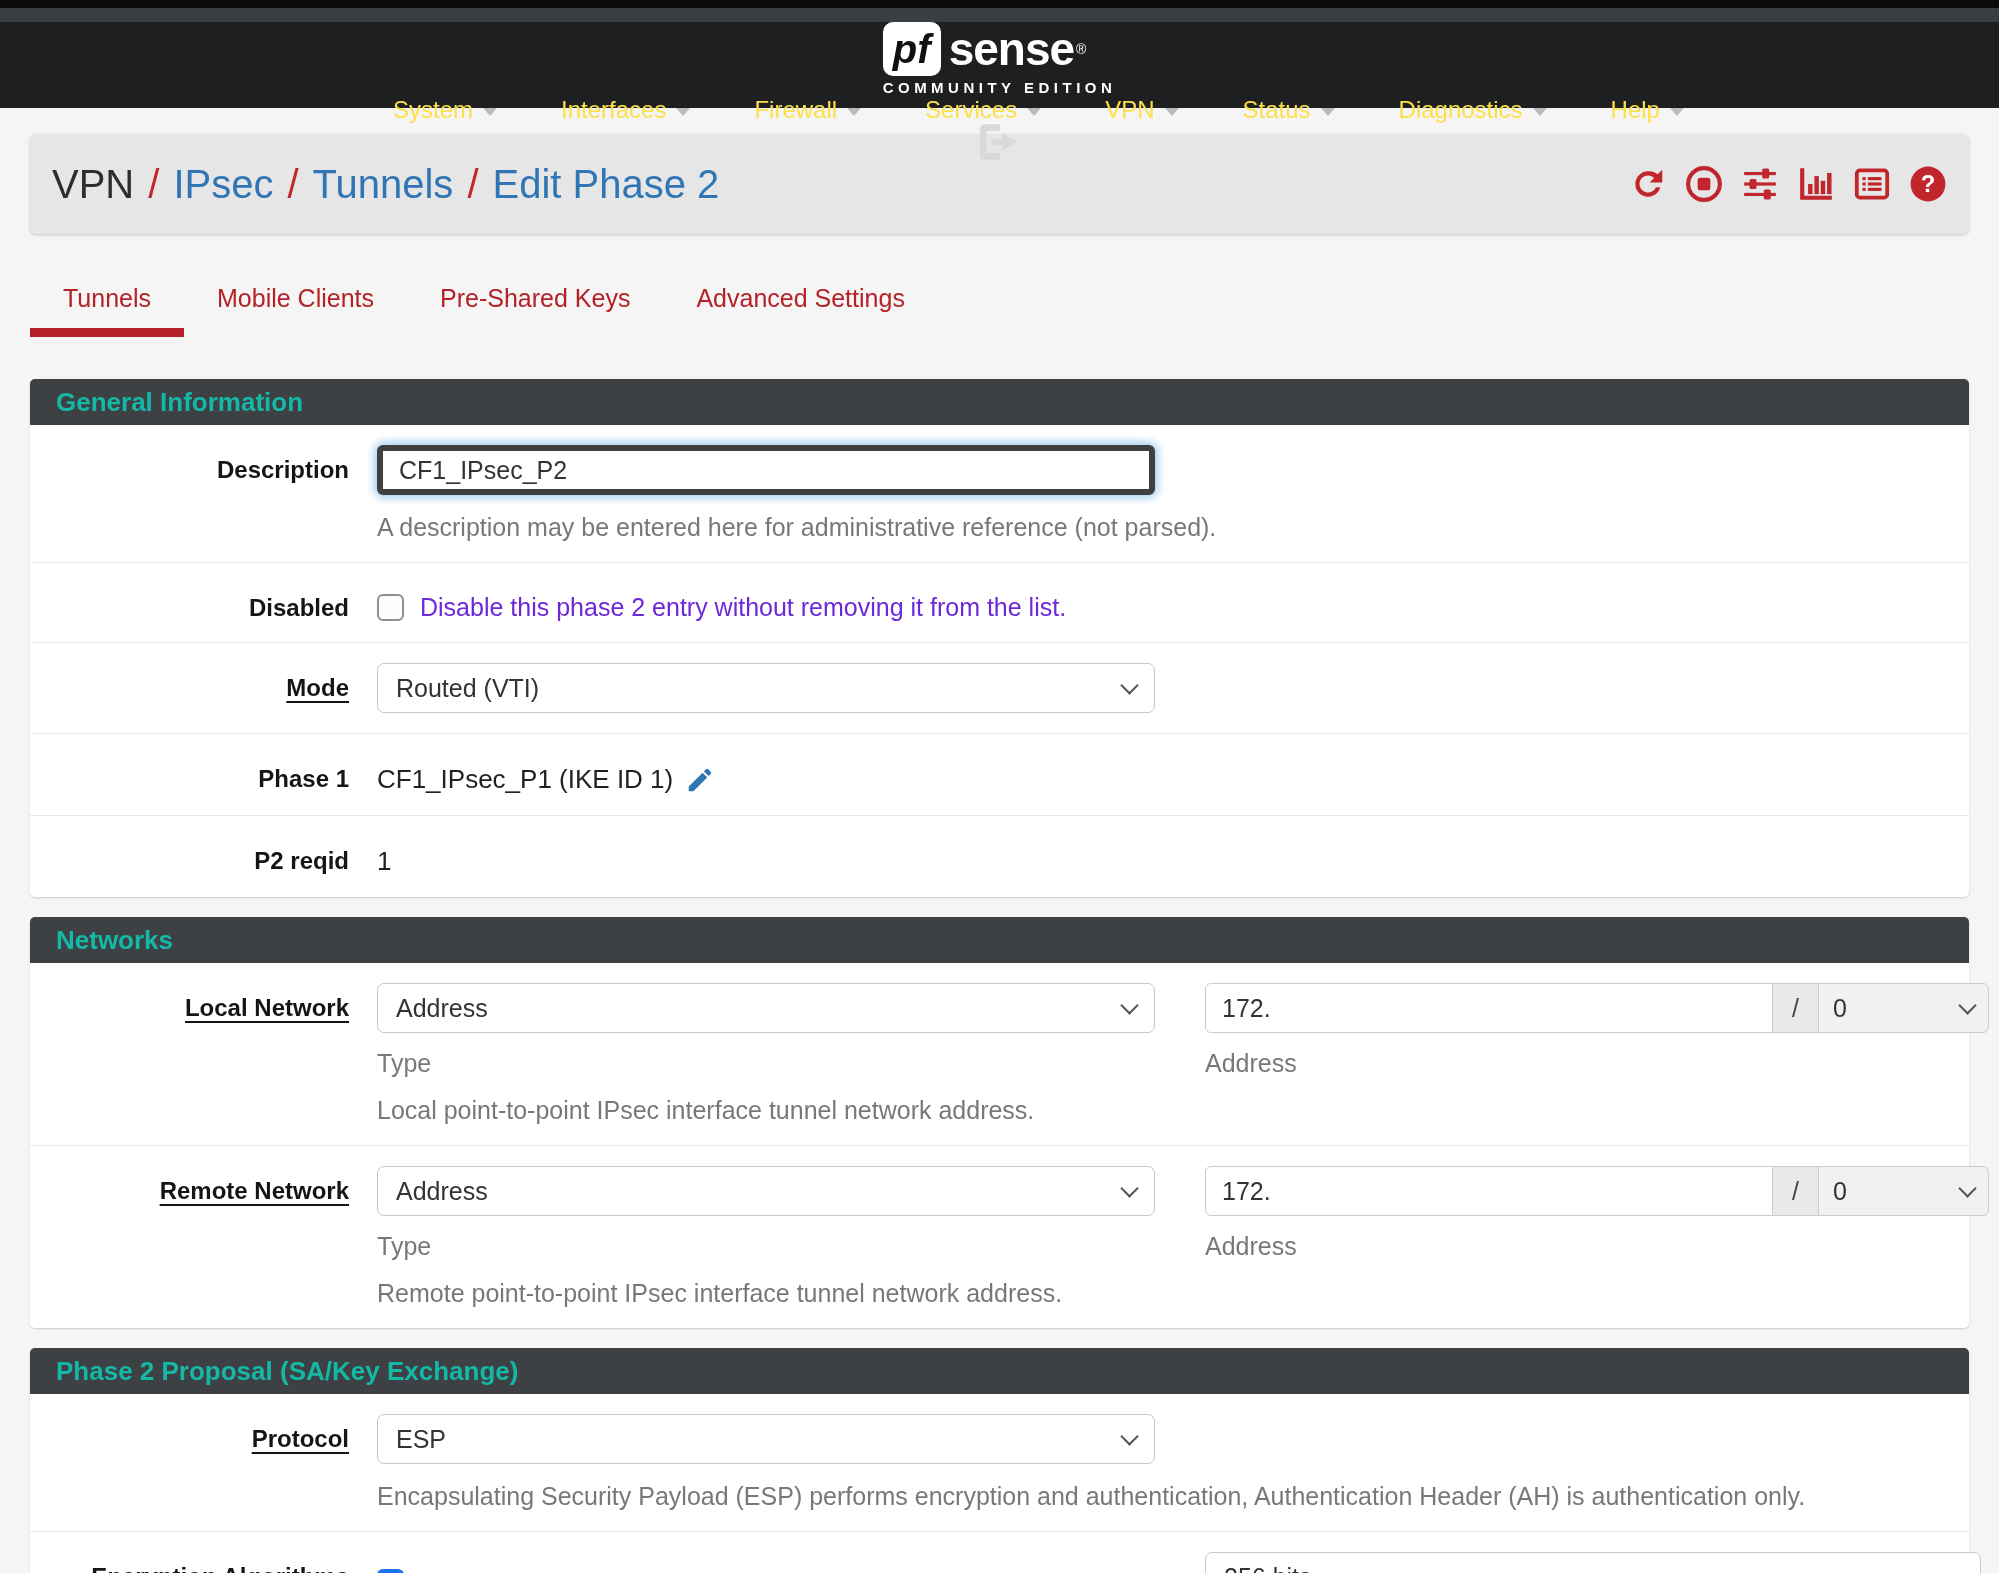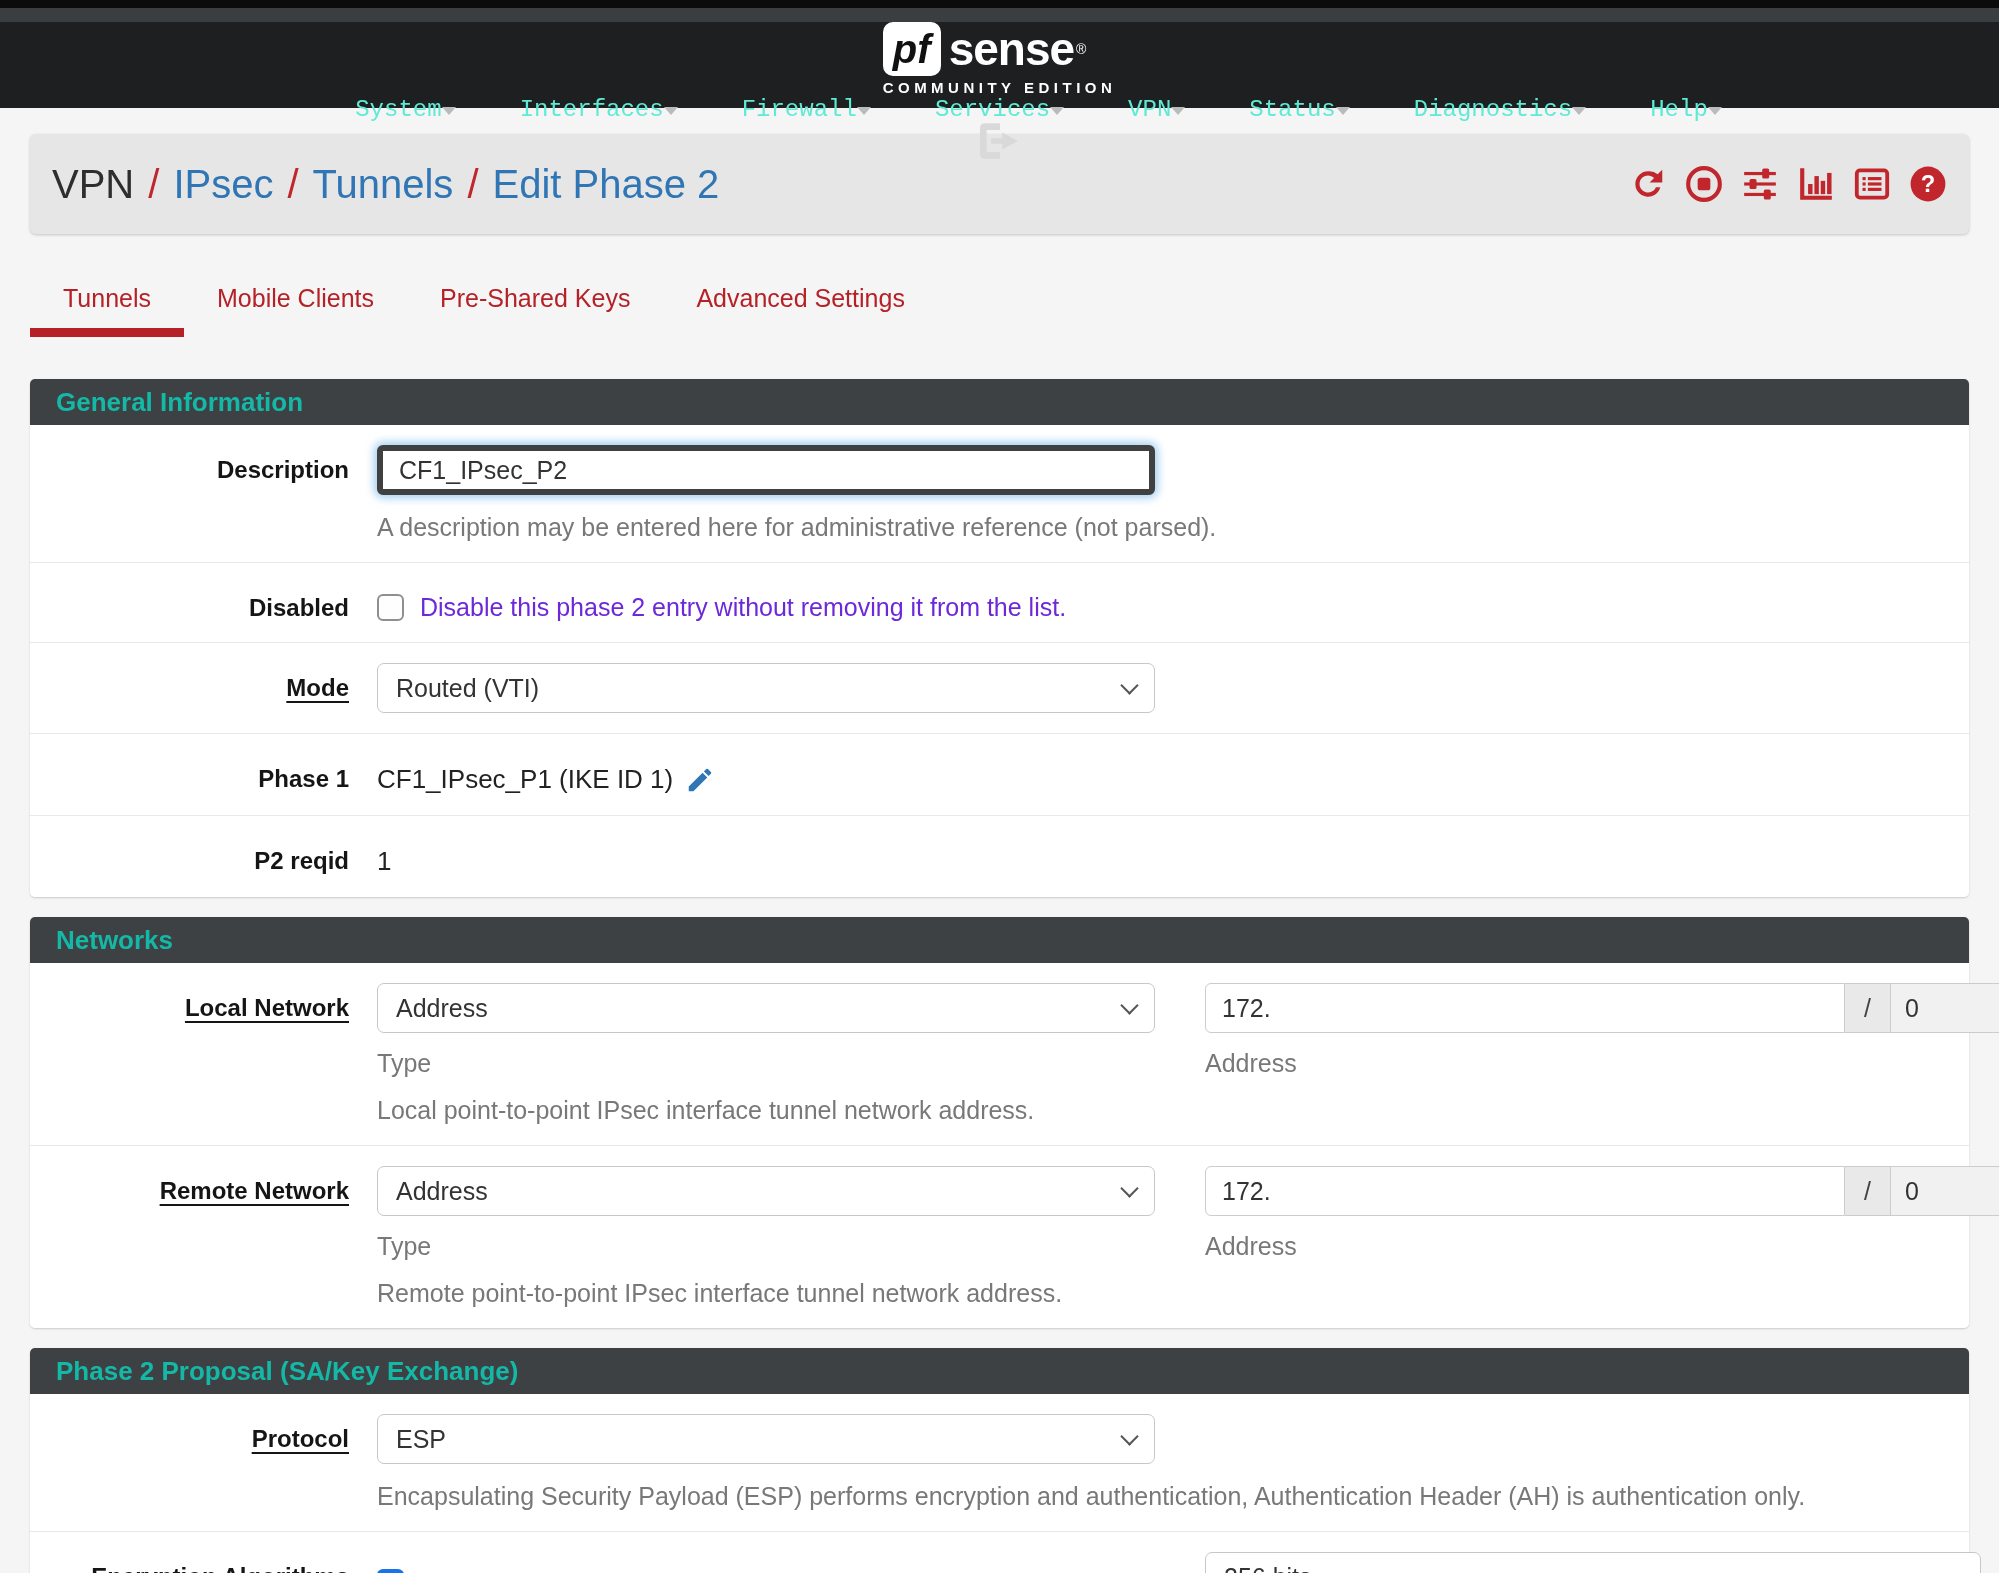--- a/index.html
+++ b/index.html
@@ -20,21 +20,21 @@
   .brand-line { display:flex; align-items:center; }
   .pf-box {
     width:58px; height:54px; background:#fff; border-radius:10px;
     display:flex; align-items:center; justify-content:center;
     font-style:italic; font-weight:bold; font-size:40px; color:#111;
   }
   .sense { color:#fff; font-weight:bold; font-size:46px; letter-spacing:-1px; margin-left:8px; }
   .reg { color:#fff; font-size:14px; vertical-align:super; margin-left:2px; }
   .tagline { color:#fff; font-size:15px; font-weight:bold; letter-spacing:4.5px; margin-top:3px; }
   .nav-items { display:flex; align-items:center; gap:64px; margin-left:78px; }
-  .nav-item { display:flex; align-items:center; color:#5eead4; font-size:24px; cursor:pointer;font-family:Liberation Mono, monospace; }
+  .nav-item { display:flex; align-items:center; gap:10px; color:#fde047; font-size:24px; cursor:pointer; }
   .caret { width:0; height:0; border-left:7px solid transparent; border-right:7px solid transparent; border-top:8px solid #b9bbbd; margin-top:3px; }
   .nav-spacer { flex:1; }
   .logout { display:flex; align-items:center; cursor:pointer; }
 
   
   .content { padding:0 30px; }
   .breadcrumb-panel {
     margin-top:26px; height:100px; background:#e6e6e6; border-radius:6px;
     box-shadow:0 1px 3px rgba(0,0,0,.2); display:flex; align-items:center;
     justify-content:space-between; padding:0 22px 0 22px;
@@ -92,21 +92,21 @@
   .checkbox { width:27px; height:27px; border-radius:6px; border:2px solid #8f8f8f; background:#fefefe;
               position:relative; cursor:pointer; flex:none; }
   .checkbox.checked { background:#1a73e8; border-color:#1a73e8; }
   .checkbox.checked::after {
     content:""; position:absolute; left:8px; top:2px; width:7px; height:14px;
     border-right:3px solid #fff; border-bottom:3px solid #fff; transform:rotate(42deg);
   }
   .static-line { display:flex; align-items:center; gap:12px; padding-top:10px; font-size:26px; color:#222; }
 
   .input-group { display:flex; align-items:stretch; }
-  .ig-input { width:640px; height:50px; border:1px solid #ccc; border-radius:6px 0 0 6px;
+  .ig-input { width:568px; height:50px; border:1px solid #ccc; border-radius:6px 0 0 6px;
               padding:0 16px; font-size:25px; color:#333; font-family:inherit; background:#fff; }
   .ig-addon { width:46px; background:#e9e9e9; border:1px solid #ccc; border-left:none;
               display:flex; align-items:center; justify-content:center; font-size:25px; color:#444; }
   .ig-select { width:170px; height:50px; background:#f1f1f1; border:1px solid #ccc; border-left:none;
                border-radius:0 6px 6px 0; display:flex; align-items:center; justify-content:space-between;
                padding:0 14px; font-size:25px; color:#333; cursor:pointer; }
 
   .w778 { width:778px; }
   .pencil-icon { cursor:pointer; display:flex; }
 </style>

